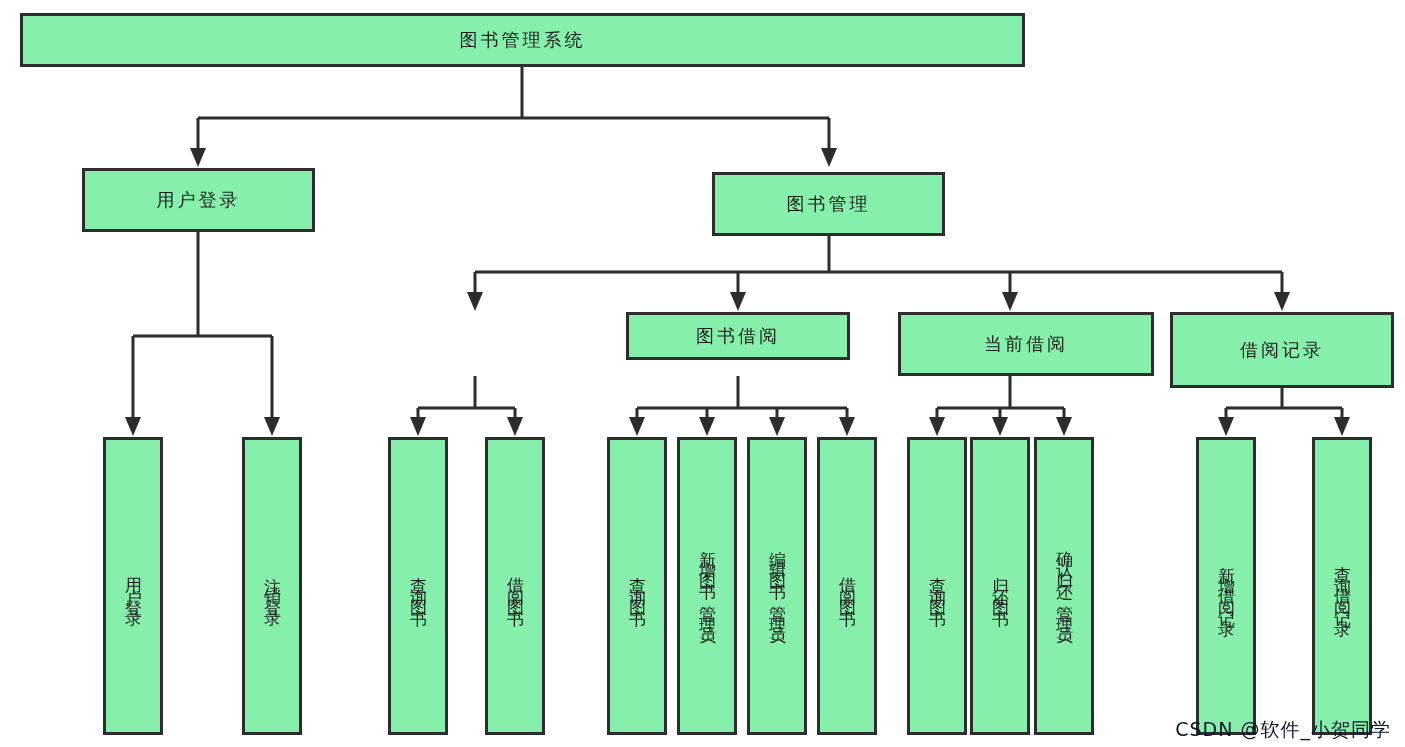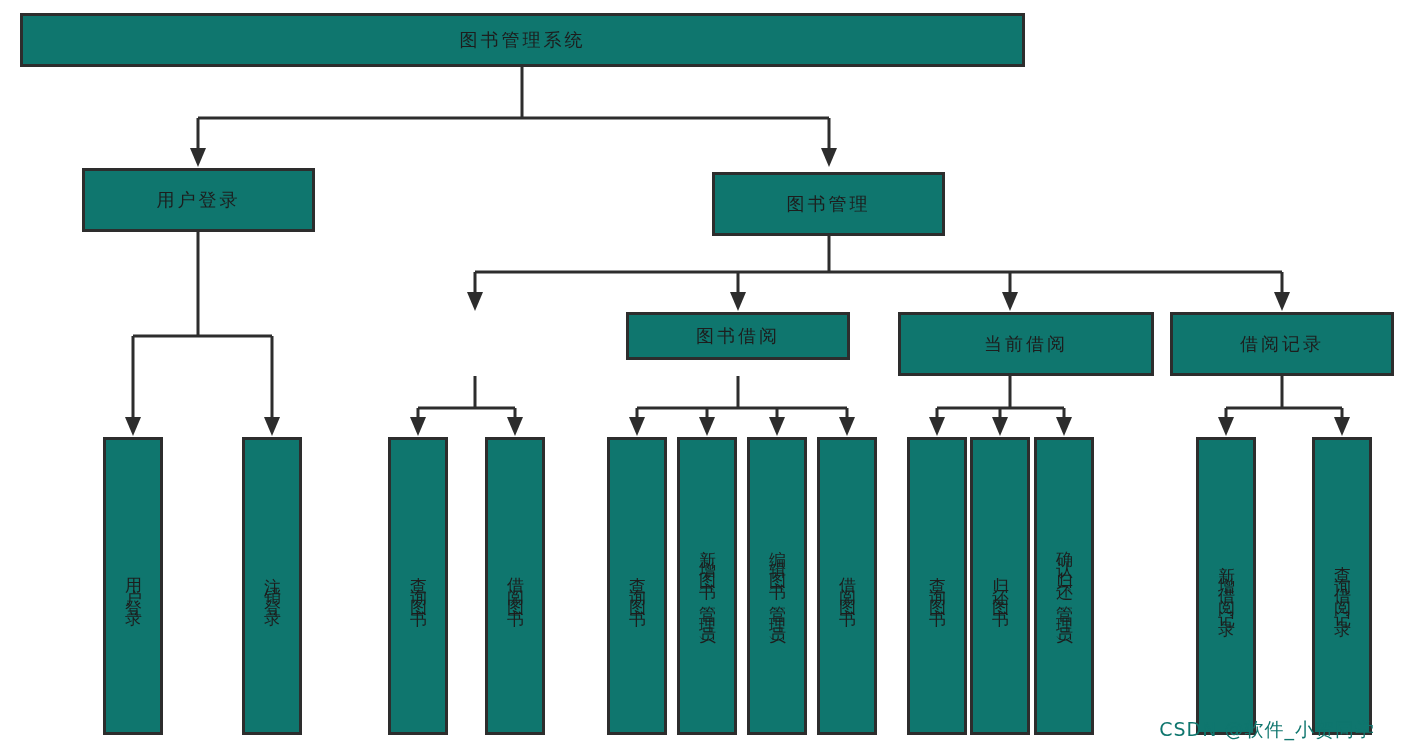--- a/index.html
+++ b/index.html
@@ -3,35 +3,35 @@
 <meta charset="utf-8">
 <style>
   html,body { margin:0; padding:0; background:#ffffff; }
   .stage {
     position:relative; width:1405px; height:747px; background:#ffffff;
     font-family:"DejaVu Sans","Liberation Sans",sans-serif;
     overflow:hidden;
   }
   .connectors { position:absolute; left:0; top:0; z-index:1; }
   .box {
-    position:absolute; background:#0f766e; border:3px solid #2d2d2d;
+    position:absolute; background:#86efac; border:3px solid #2d2d2d;
     box-sizing:border-box; color:#1d1d1d; z-index:2;
   }
   .h {
     display:flex; align-items:center; justify-content:center;
     font-size:18px; letter-spacing:3px; white-space:nowrap;
   }
   .v {
     writing-mode:vertical-rl; text-orientation:mixed;
     font-size:17px; letter-spacing:11px; text-align:center;
     line-height:52px; white-space:nowrap;
   }
   .watermark {
-    position:absolute; right:30px; bottom:4px; z-index:6;
-    font-size:19px; color:#0f766e; letter-spacing:1px; white-space:nowrap;
+    position:absolute; right:14px; bottom:4px; z-index:6;
+    font-size:19px; color:#0f172a; letter-spacing:1px; white-space:nowrap;
   }
 </style>
 </head>
 <body>
 
 <div class="stage">
 
   <svg class="connectors" width="1405" height="747" viewBox="0 0 1405 747">
     <g stroke="#2d2d2d" stroke-width="3" fill="none">
 
@@ -72,21 +72,21 @@
     </g>
   </svg>
 
   <div class="box h" style="left:20px; top:13px; width:1005px; height:54px;">图书管理系统</div>
 
   <div class="box h" style="left:82px; top:168px; width:233px; height:64px;">用户登录</div>
   <div class="box h" style="left:712px; top:172px; width:233px; height:64px;">图书管理</div>
 
   <div class="box h" style="left:626px; top:312px; width:224px; height:48px;text-align:right;">图书借阅</div>
   <div class="box h" style="left:898px; top:312px; width:256px; height:64px;">当前借阅</div>
-  <div class="box h" style="left:1170px; top:312px; width:224px; height:64px;">借阅记录</div>
+  <div class="box h" style="left:1170px; top:312px; width:224px; height:76px;">借阅记录</div>
 
   <div class="box v" style="left:103px; top:437px; width:60px; height:298px;">用户登录</div>
   <div class="box v" style="left:242px; top:437px; width:60px; height:298px;">注销登录</div>
 
   <div class="box v" style="left:388px; top:437px; width:60px; height:298px;">查询图书</div>
   <div class="box v" style="left:485px; top:437px; width:60px; height:298px;">借阅图书</div>
 
   <div class="box v" style="left:607px; top:437px; width:60px; height:298px;">查询图书</div>
   <div class="box v" style="left:677px; top:437px; width:60px; height:298px;">新增图书（管理员）</div>
   <div class="box v" style="left:747px; top:437px; width:60px; height:298px;">编辑图书（管理员）</div>

